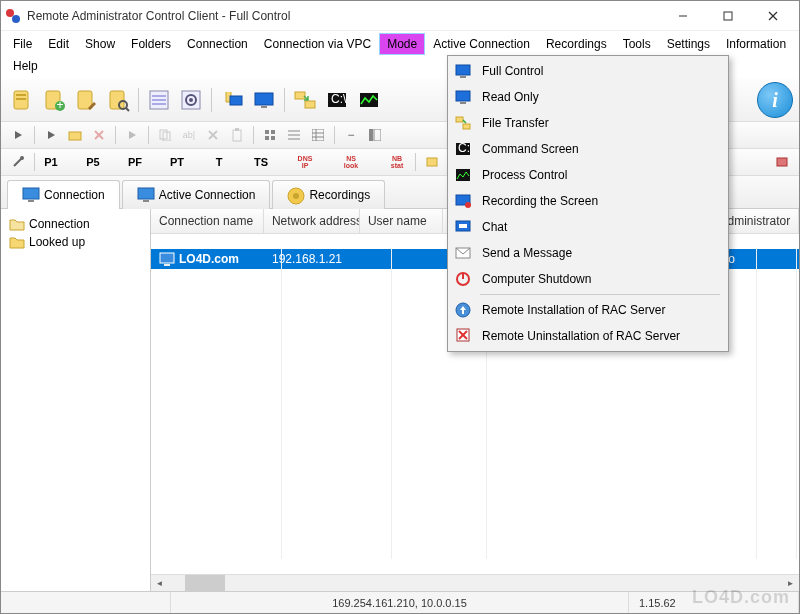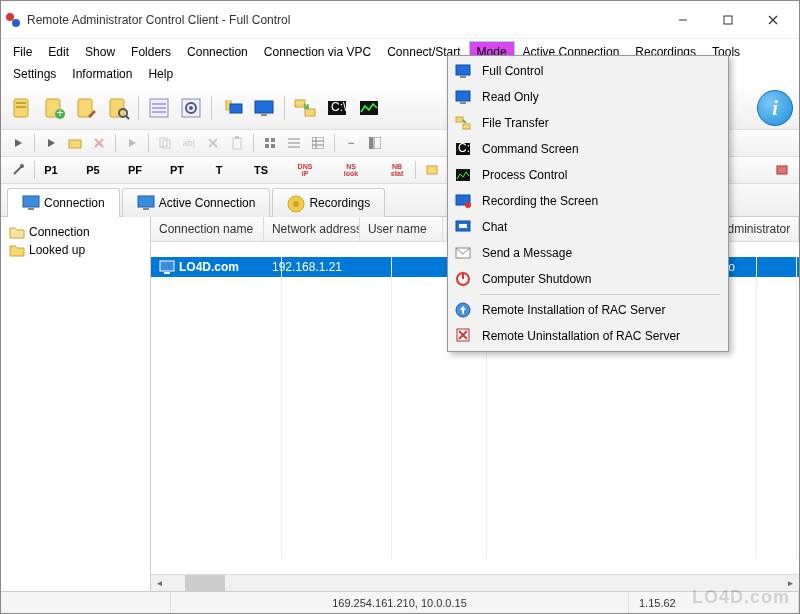--- a/index.html
+++ b/index.html
@@ -1,20 +1,20 @@
 <!DOCTYPE html>
 <html><head>
   <meta charset="utf-8">
   <style>
     * { margin: 0; padding: 0; box-sizing: border-box; font-family: "Segoe UI", Tahoma, sans-serif; font-size: 12px; }
     body { background: #f0f0f0; width: 800px; height: 614px; overflow: hidden; position: relative; }
     
     .window { background: #fff; width: 100%; height: 100%; display: flex; flex-direction: column; border: 1px solid #888; }
     
-    .titlebar { display: flex; align-items: center; height: 38px; background: #fff; padding: 0 4px; border-bottom: 1px solid #eee; }
+    .titlebar { display: flex; align-items: center; height: 30px; background: #fff; padding: 0 4px; border-bottom: 1px solid #eee; }
     .titlebar .app-icon { width: 16px; height: 16px; margin-right: 6px; }
     .titlebar .title { flex: 1; font-size: 12px; color: #333; }
     .titlebar .win-btns { display: flex; gap: 0; }
     .win-btn { width: 45px; height: 28px; display: flex; align-items: center; justify-content: center; cursor: default; }
     
     .menubar { display: flex; flex-wrap: wrap; padding: 2px 4px; background: #fff; }
     .menu-item { padding: 4px 8px; cursor: default; }
     .menu-item.active { background: #d946ef; border: 1px solid #99d1ff; padding: 3px 7px; }
     
     .toolbar { display: flex; align-items: center; padding: 3px 6px; background: linear-gradient(#fdfdfd, #f0f0f0); border-bottom: 1px solid #ddd; gap: 2px; flex-wrap: nowrap; }
@@ -90,21 +90,20 @@
     </div>
   </div>
 
   <div class="menubar" id="menubar">
       <div class="menu-item">File</div>
       <div class="menu-item">Edit</div>
       <div class="menu-item">Show</div>
       <div class="menu-item">Folders</div>
       <div class="menu-item">Connection</div>
       <div class="menu-item">Connection via VPC</div>
-      <div class="menu-item">Connect/Start</div>
       <div class="menu-item active">Mode</div>
       <div class="menu-item">Active Connection</div>
       <div class="menu-item">Recordings</div>
       <div class="menu-item">Tools</div>
       <div class="menu-item">Settings</div>
       <div class="menu-item">Information</div>
       <div class="menu-item">Help</div>
     </div>
 
   <div class="toolbar">

